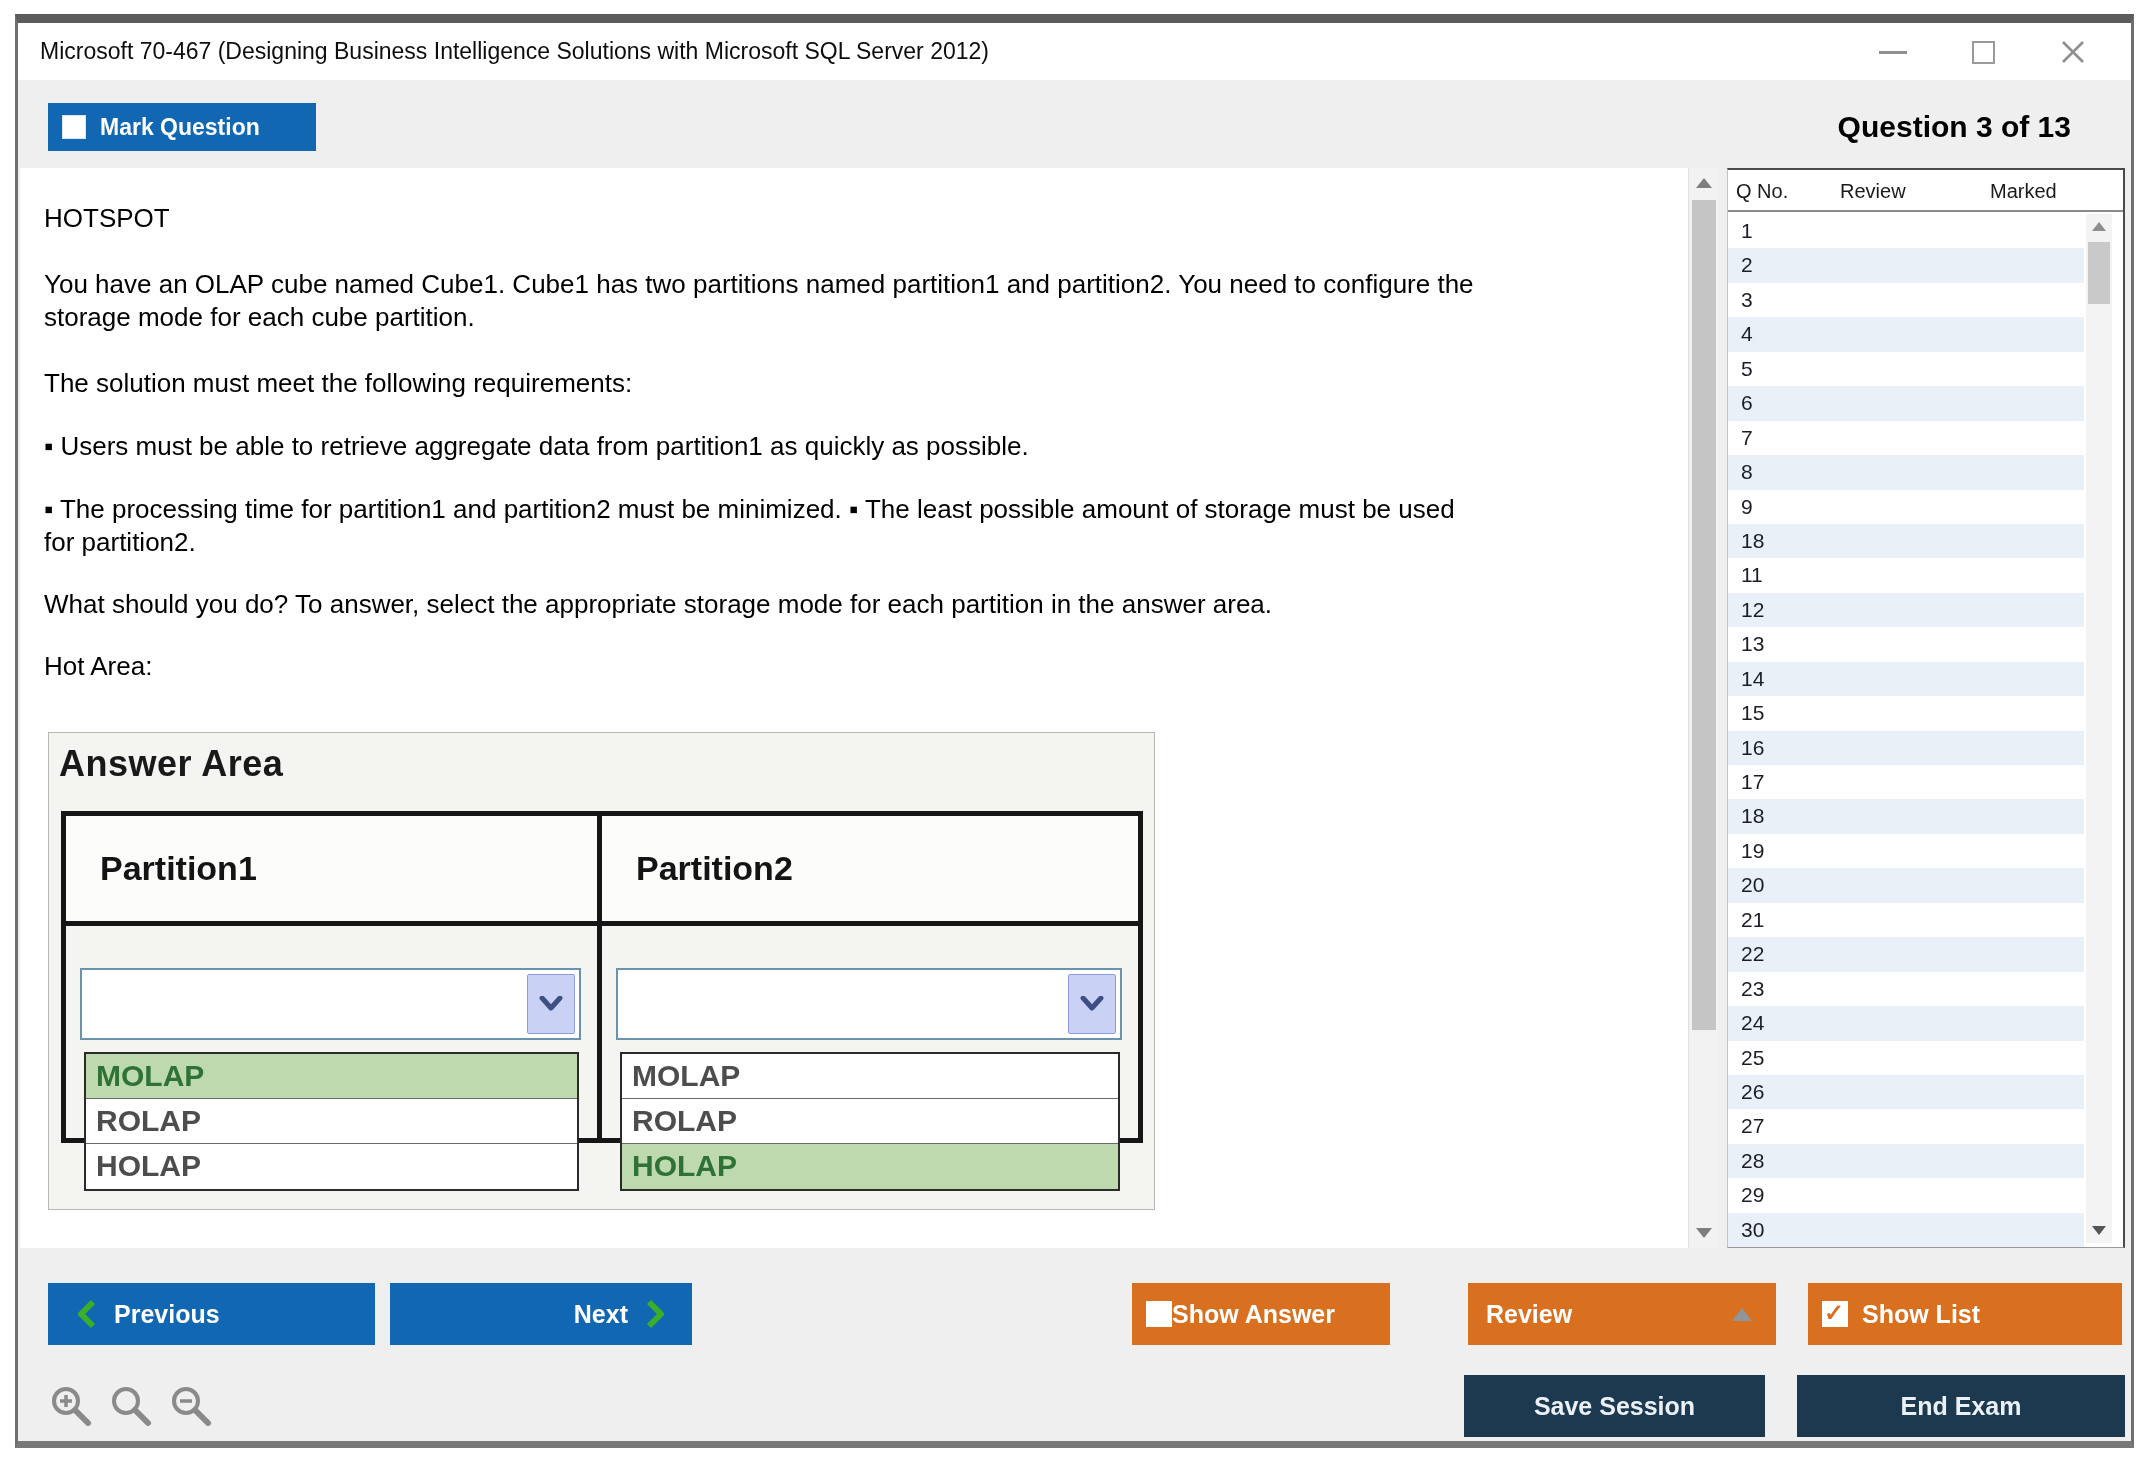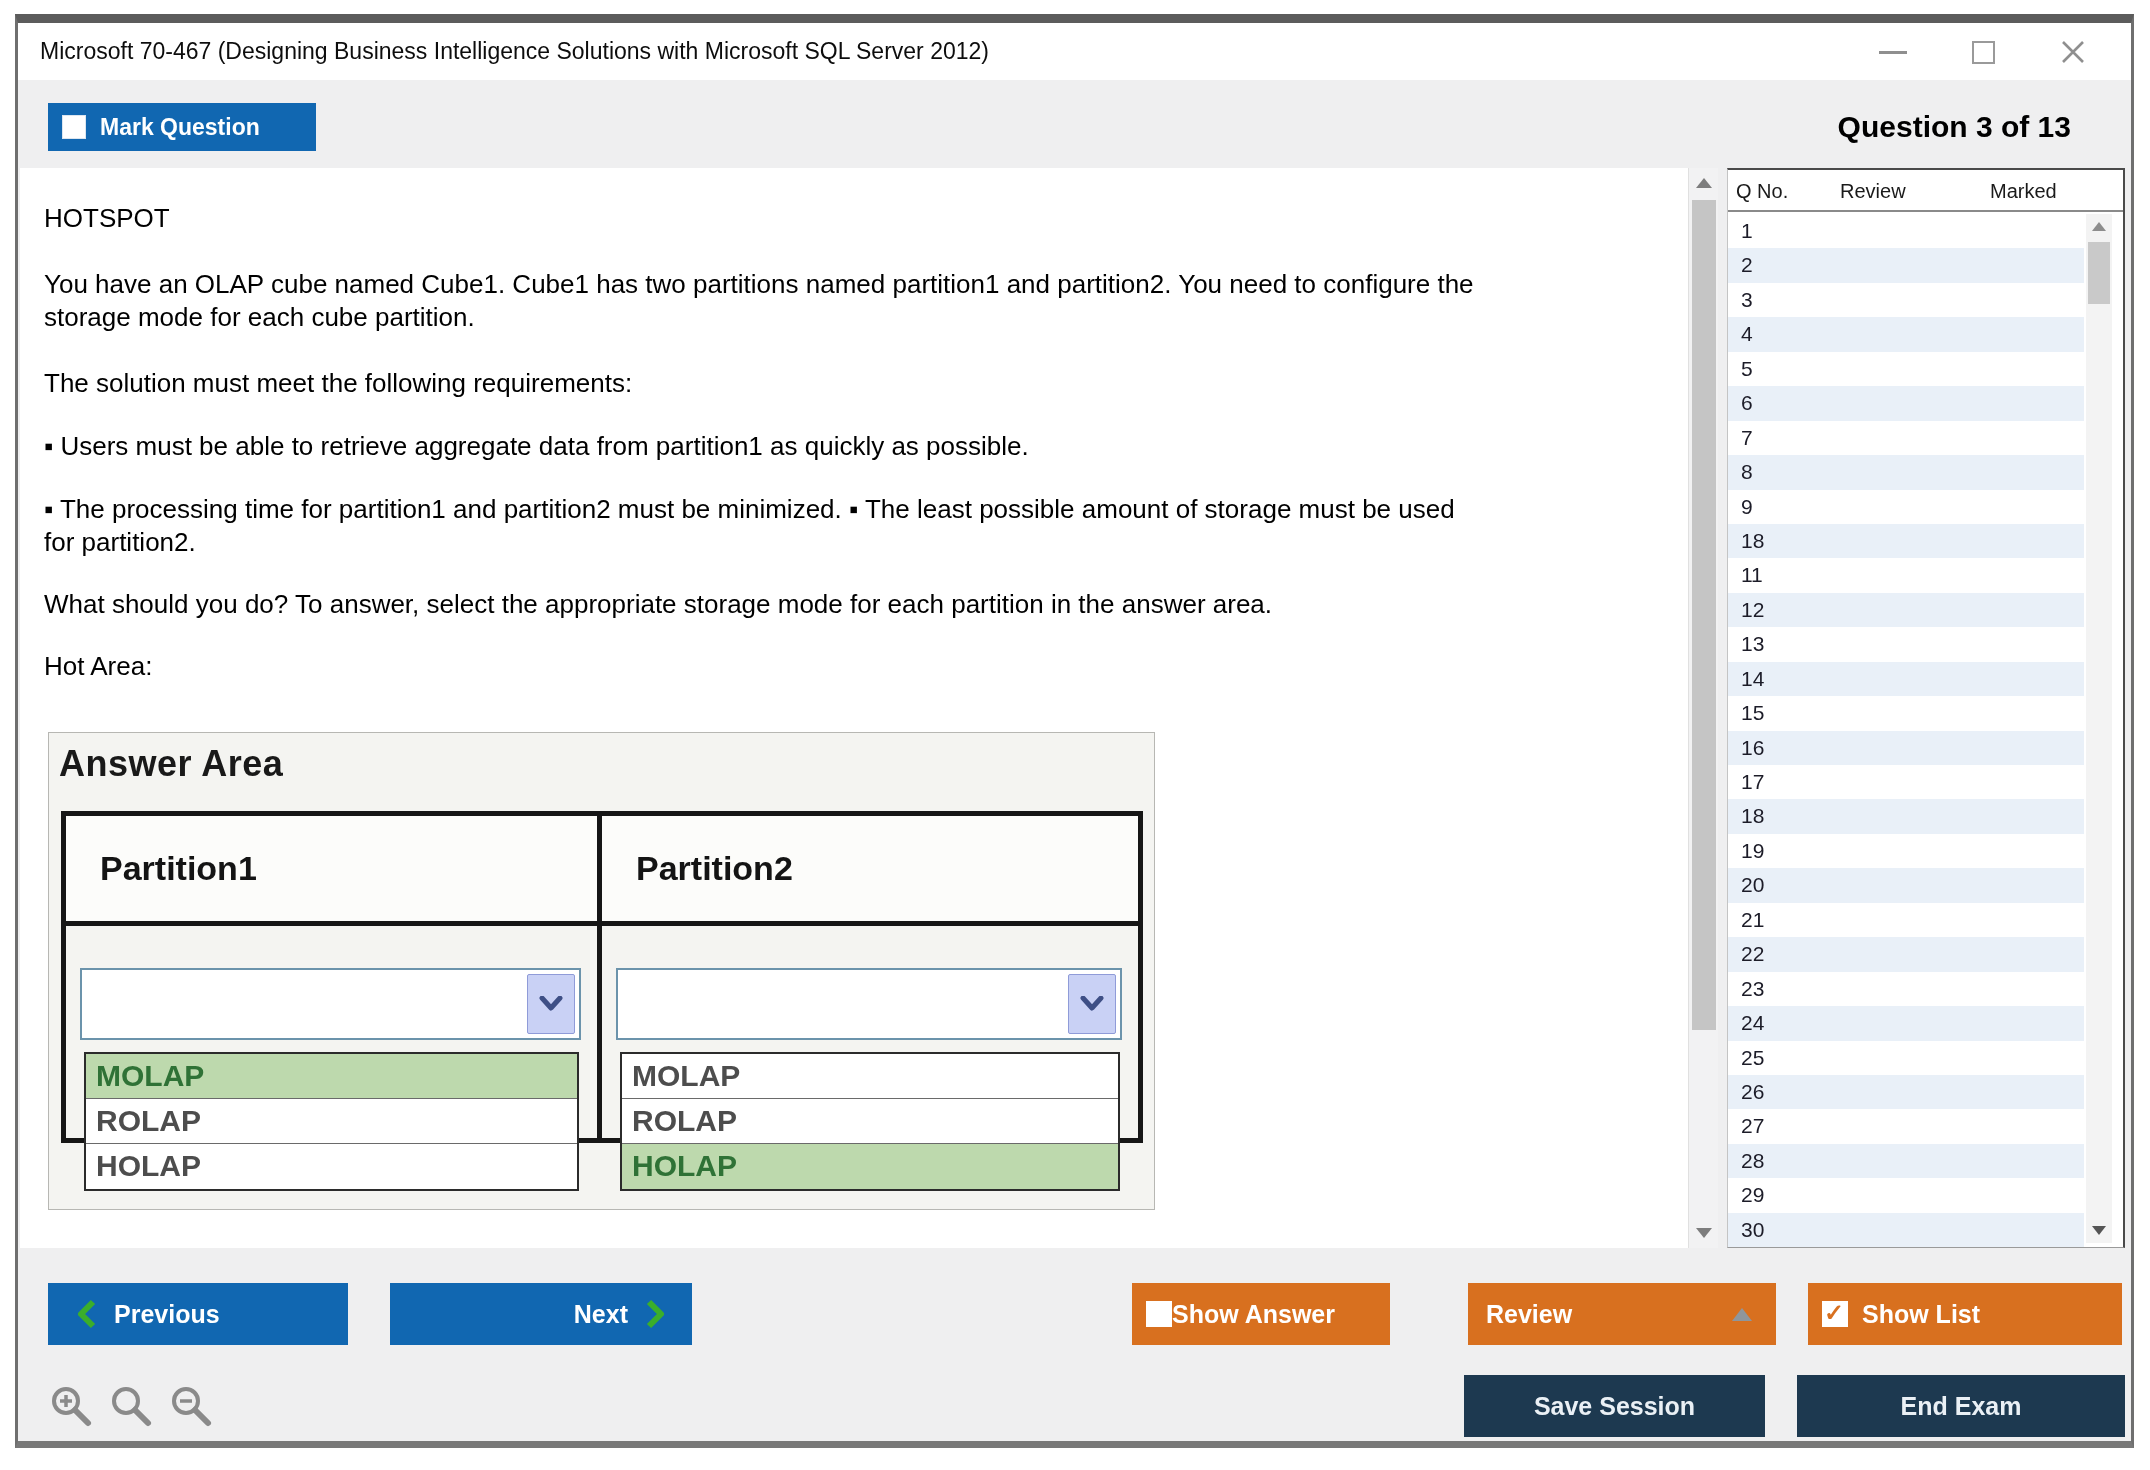--- a/index.html
+++ b/index.html
@@ -65,21 +65,21 @@
   .sb-thumb{position:absolute;left:2px;width:22px;top:28px;height:62px;background:#c9c9c9;}
   .sb-arr{width:0;height:0;position:absolute;left:6px;}
   .sb-arr-up{top:8px;border-left:7px solid transparent;border-right:7px solid transparent;border-bottom:9px solid #8d8d8d;}
   .sb-arr-dn{bottom:8px;border-left:7px solid transparent;border-right:7px solid transparent;border-top:9px solid #555;}
 
   
   .fbtn{position:absolute;height:62px;display:flex;align-items:center;color:#fff;font-size:25px;font-weight:bold;cursor:pointer;}
   .blue{background:#1167b1;}
   .orange{background:#d8701f;font-weight:600;}
   .navy{background:#1d3950;font-weight:600;justify-content:center;color:#eaf0f5;}
-  .btn-prev{left:30px;top:1203px;width:300px;gap:18px;padding-left:28px;}
+  .btn-prev{left:30px;top:1203px;width:327px;gap:18px;padding-left:28px;}
   .btn-next{left:372px;top:1203px;width:302px;gap:18px;justify-content:flex-end;padding-right:26px;}
   .btn-showanswer{left:1114px;top:1203px;width:258px;gap:0;padding-left:14px;}
   .btn-review{left:1450px;top:1203px;width:308px;padding-left:18px;}
   .btn-showlist{left:1790px;top:1203px;width:314px;gap:14px;padding-left:14px;}
   .btn-save{left:1446px;top:1295px;width:301px;}
   .btn-end{left:1779px;top:1295px;width:328px;}
   .cb{width:26px;height:26px;background:#fff;flex:0 0 auto;position:relative;}
   .cb.checked::after{content:"✓";position:absolute;left:2px;top:-2px;font-size:24px;font-weight:bold;color:#d8701f;}
   .tri-up{margin-left:auto;margin-right:24px;width:0;height:0;border-left:10px solid transparent;border-right:10px solid transparent;border-bottom:13px solid #8f969c;}
   .zoomers{position:absolute;left:30px;top:1303px;display:flex;gap:14px;align-items:center;}

